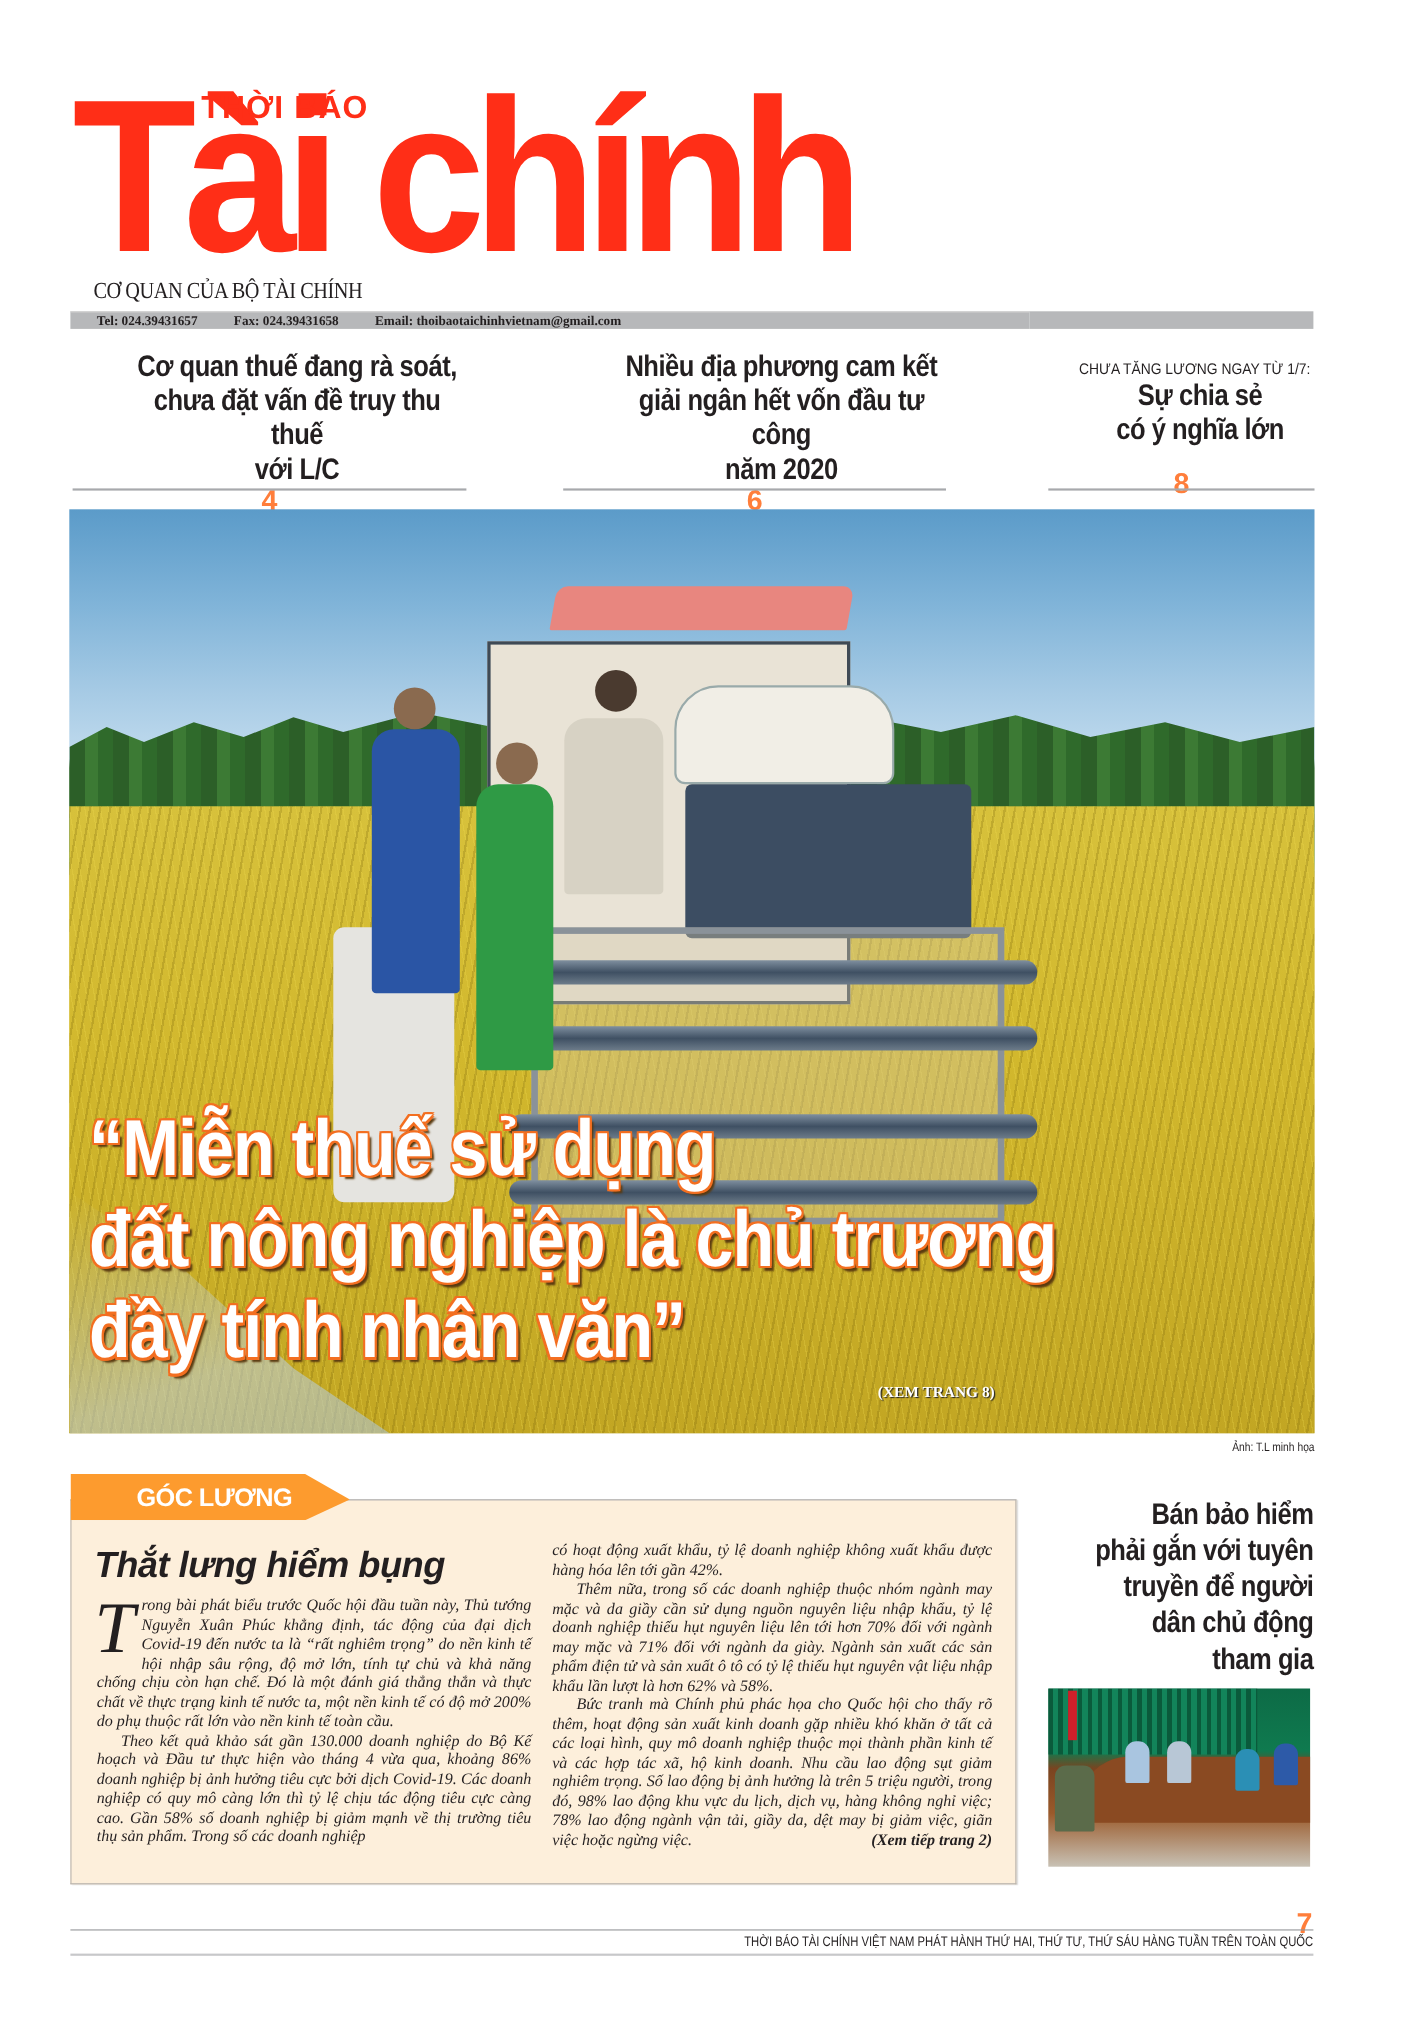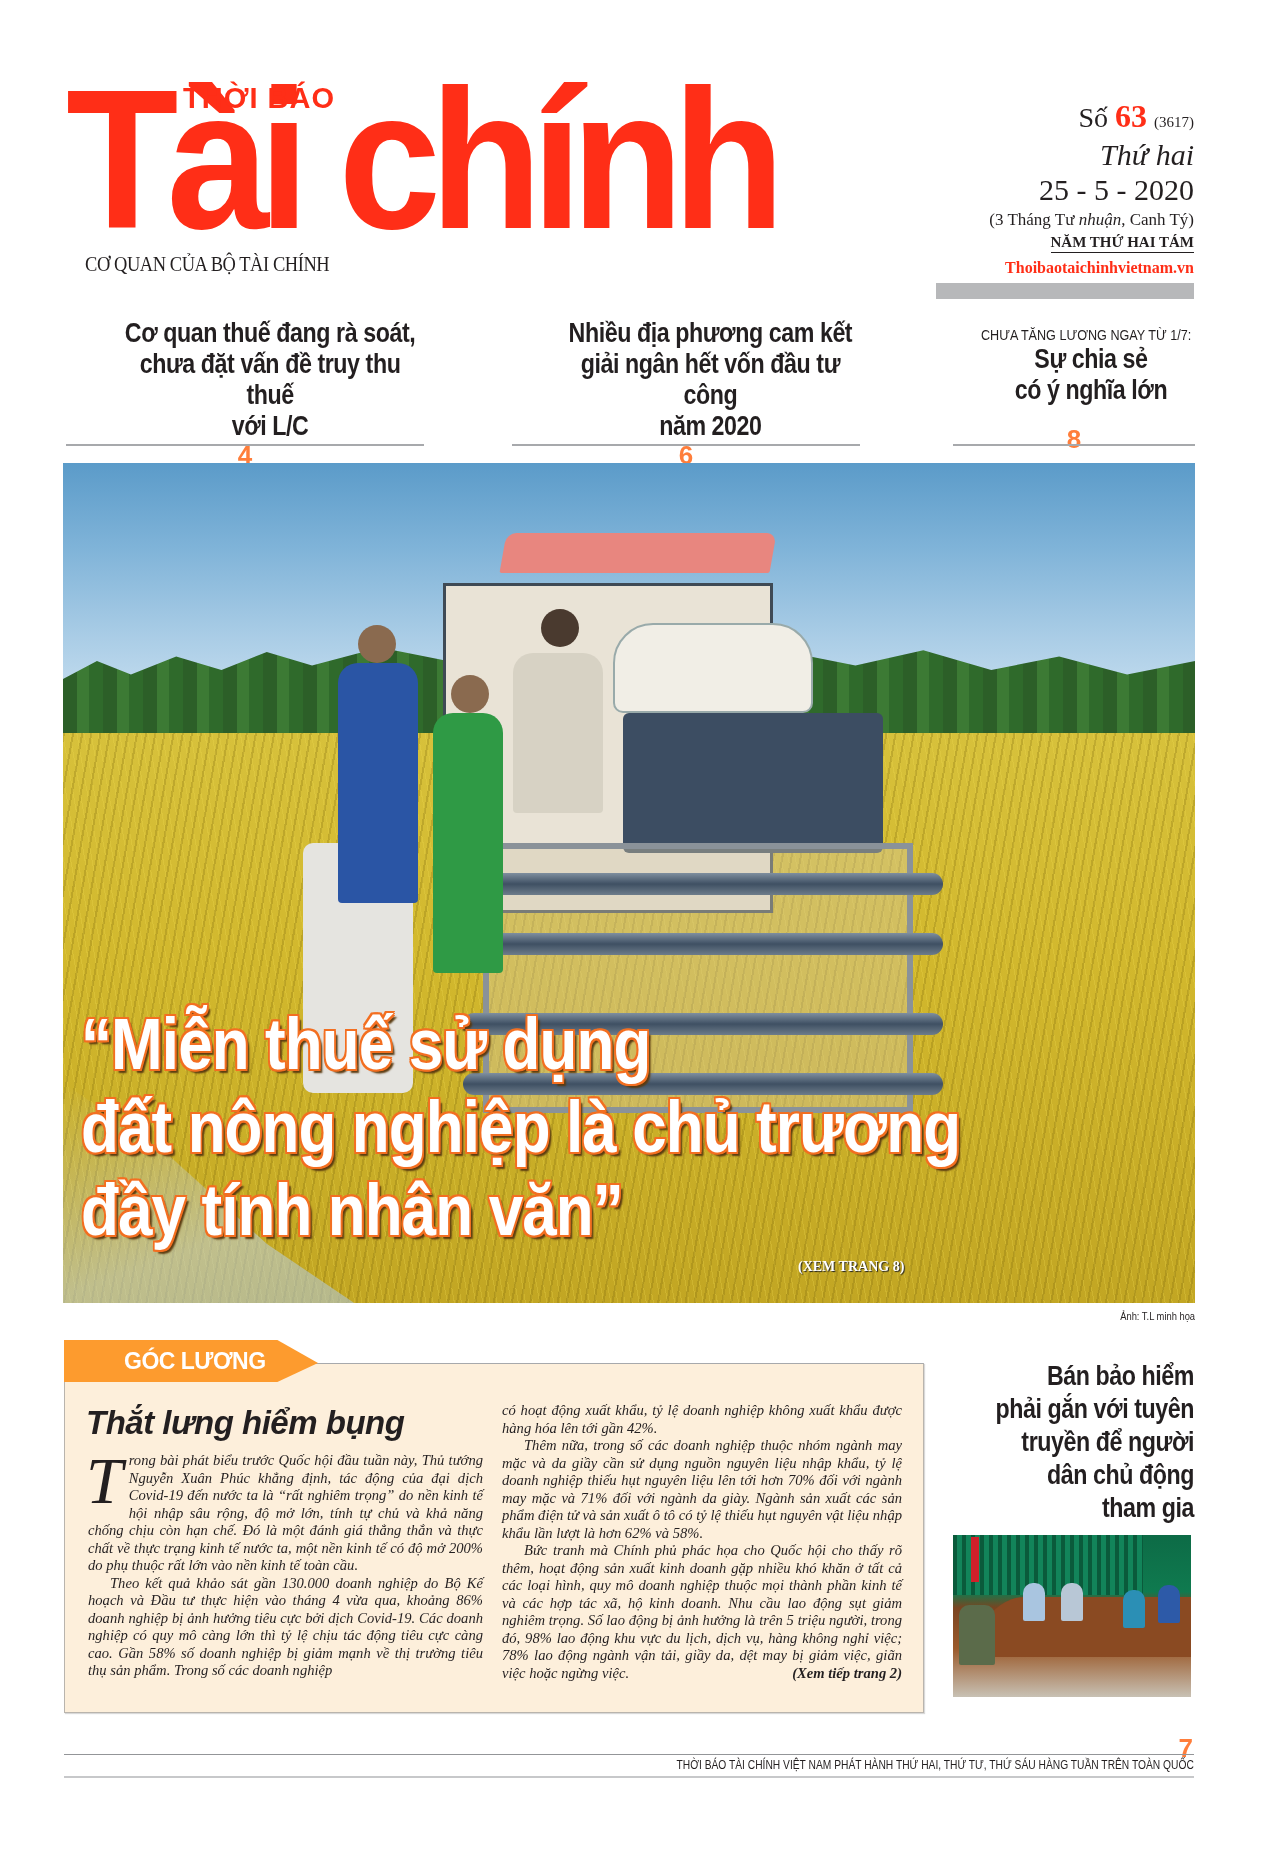--- a/index.html
+++ b/index.html
@@ -185,34 +185,27 @@
   }
   .footer-rule-bot { position: absolute; left: 64px; top: 1776px; width: 1130px; height: 2px; background: #c7c8ca; }
 </style>
 </head>
 <body>
 
 <header class="masthead">
   <div class="logo-big">Tài chính</div>
   <div class="logo-small">THỜI BÁO</div>
   <div class="organ">CƠ QUAN CỦA BỘ TÀI CHÍNH</div>
+  <div class="contact-bar">
+    <span>Tel: 024.39431657</span>
+    <span>Fax: 024.39431658</span>
+    <span>Email: thoibaotaichinhvietnam@gmail.com</span>
+  </div>
   <div class="issue-bar"></div>
 
-  <div class="issue">
-    <div class="so">
-      <span>Số</span>
-      <b>63</b>
-      <small>(3617)</small>
-    </div>
-    <div class="day">Thứ hai</div>
-    <div class="date">25 - 5 - 2020</div>
-    <div class="lunar"><span>(3 Tháng Tư </span><i>nhuận</i><span>, Canh Tý)</span></div>
-    <div class="year">NĂM THỨ HAI TÁM</div>
-    <div class="site">Thoibaotaichinhvietnam.vn</div>
-  </div>
 </header>
 
 <section class="teaser" id="teaser1" style="height:60px;">
   <div class="hl">
     <div>Cơ quan thuế đang rà soát,</div>
     <div>chưa đặt vấn đề truy thu thuế</div>
     <div>với L/C</div>
   </div>
   <div class="pg">4</div>
   <div class="rule" style="top:126px;"></div>

